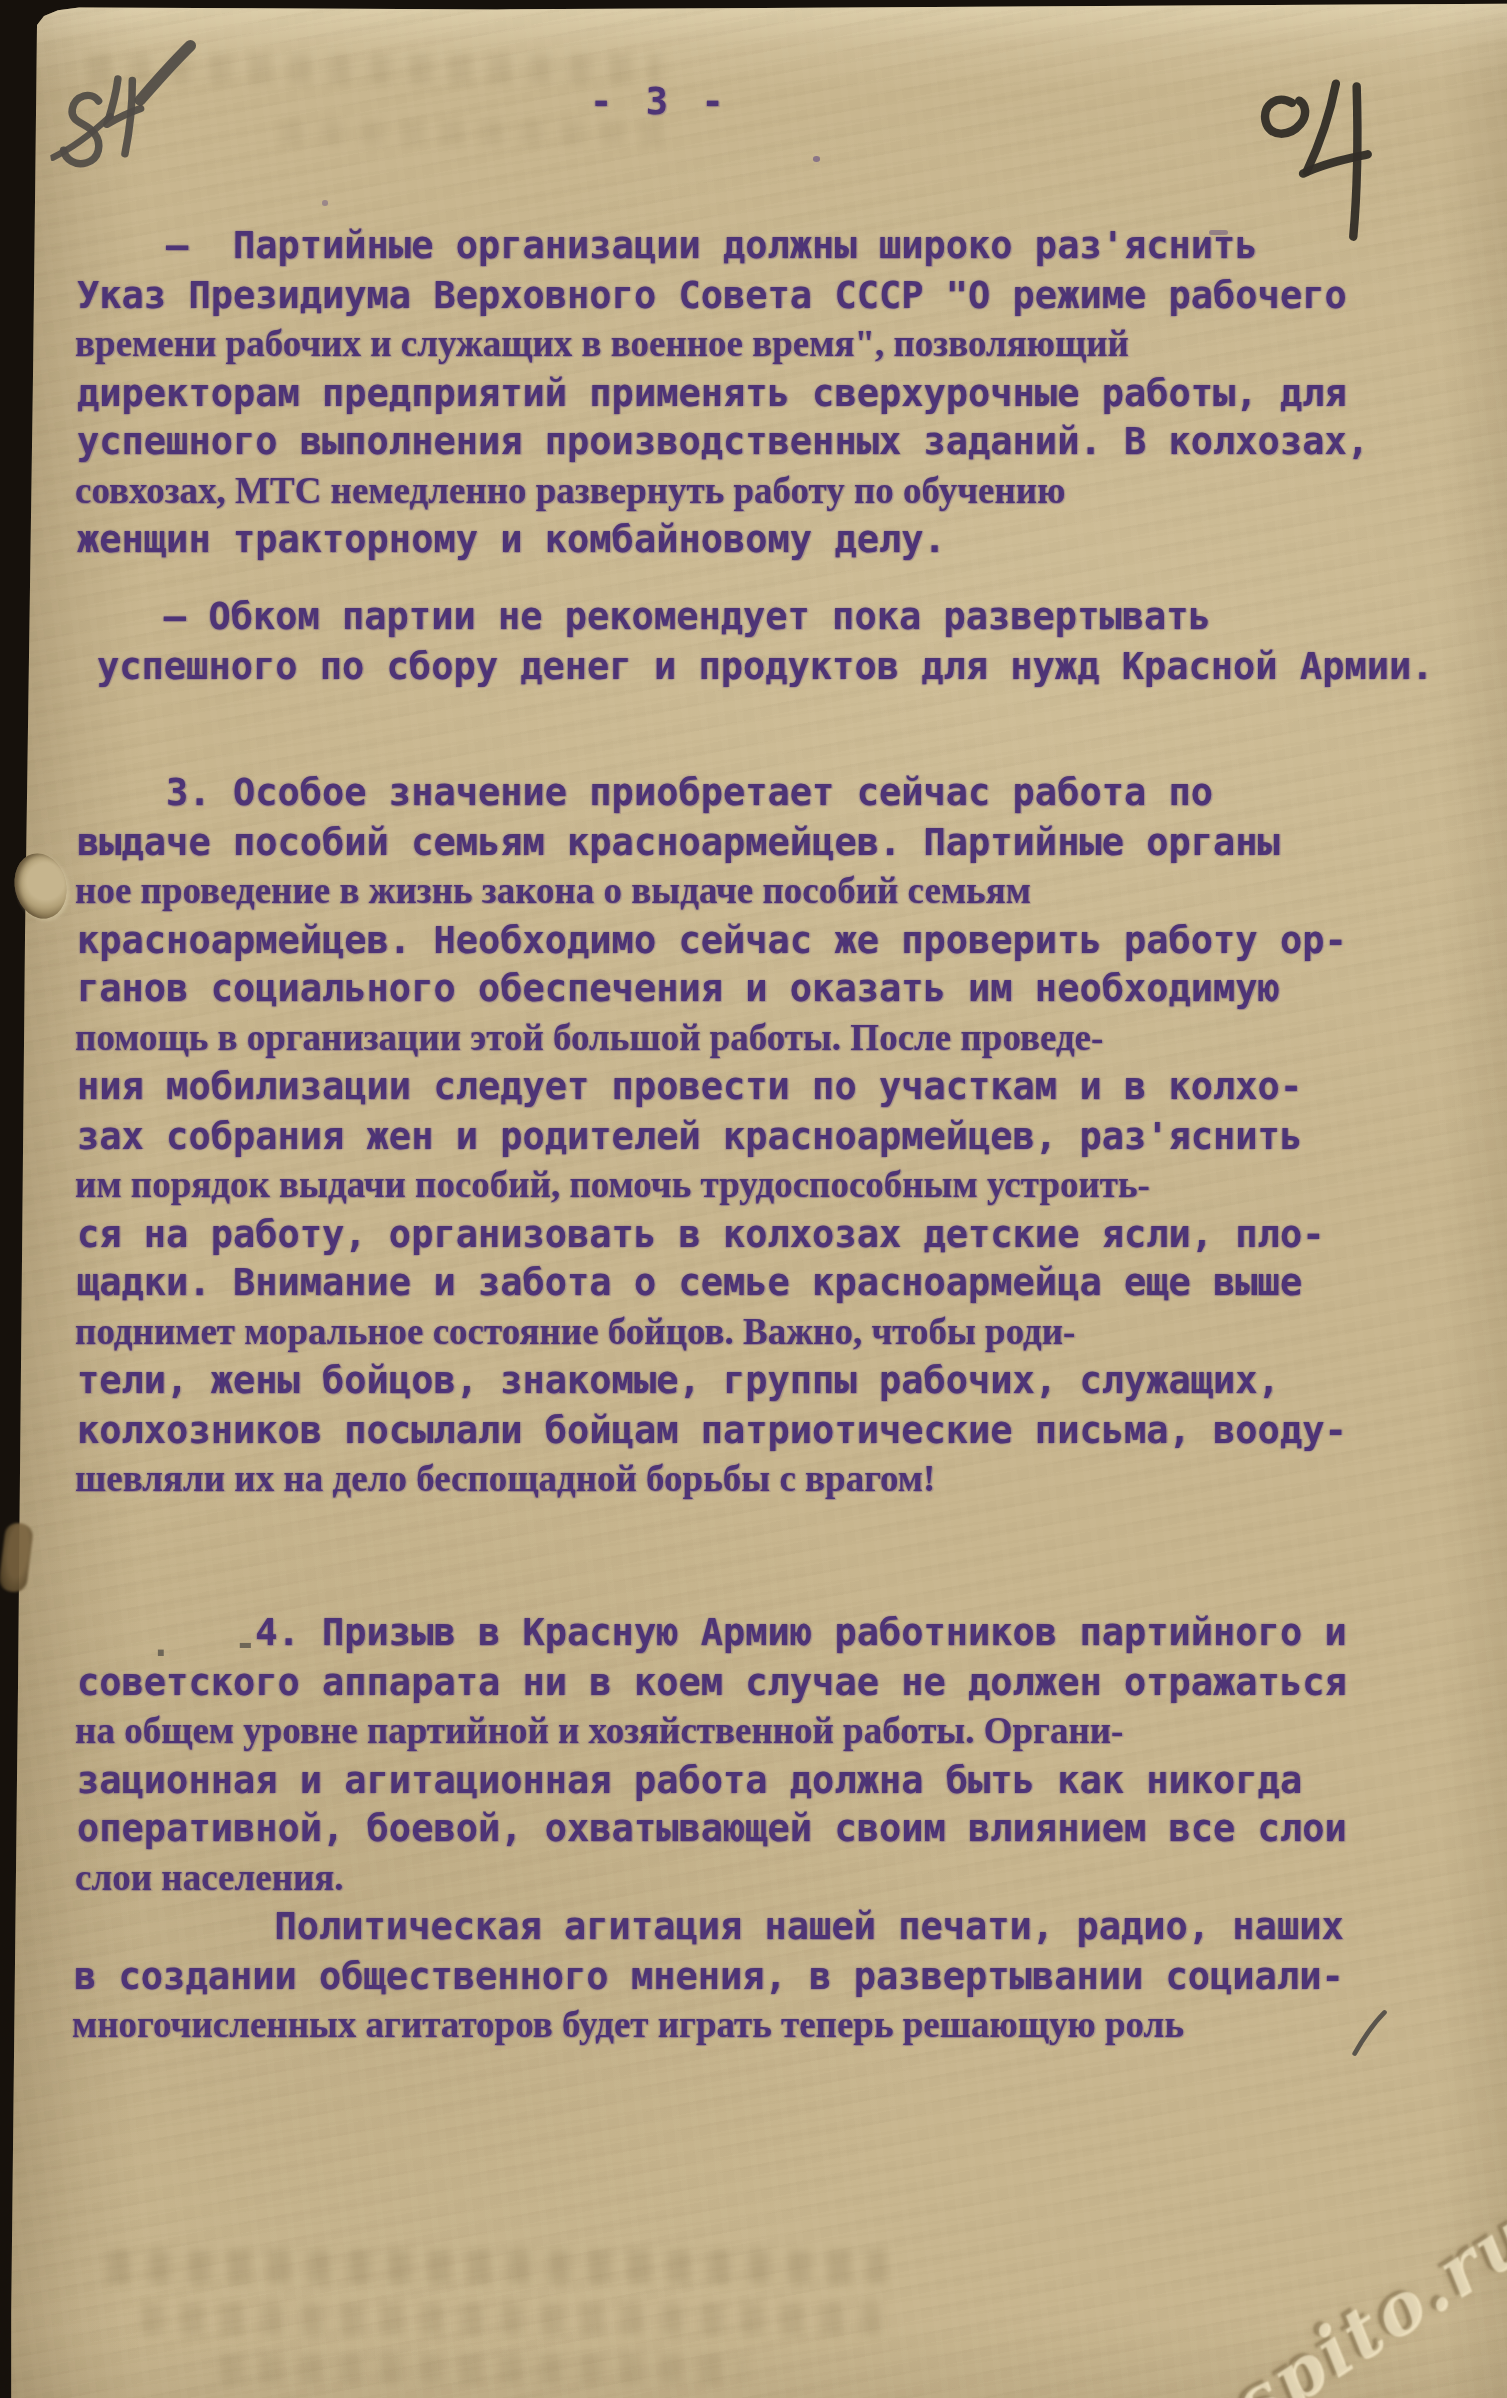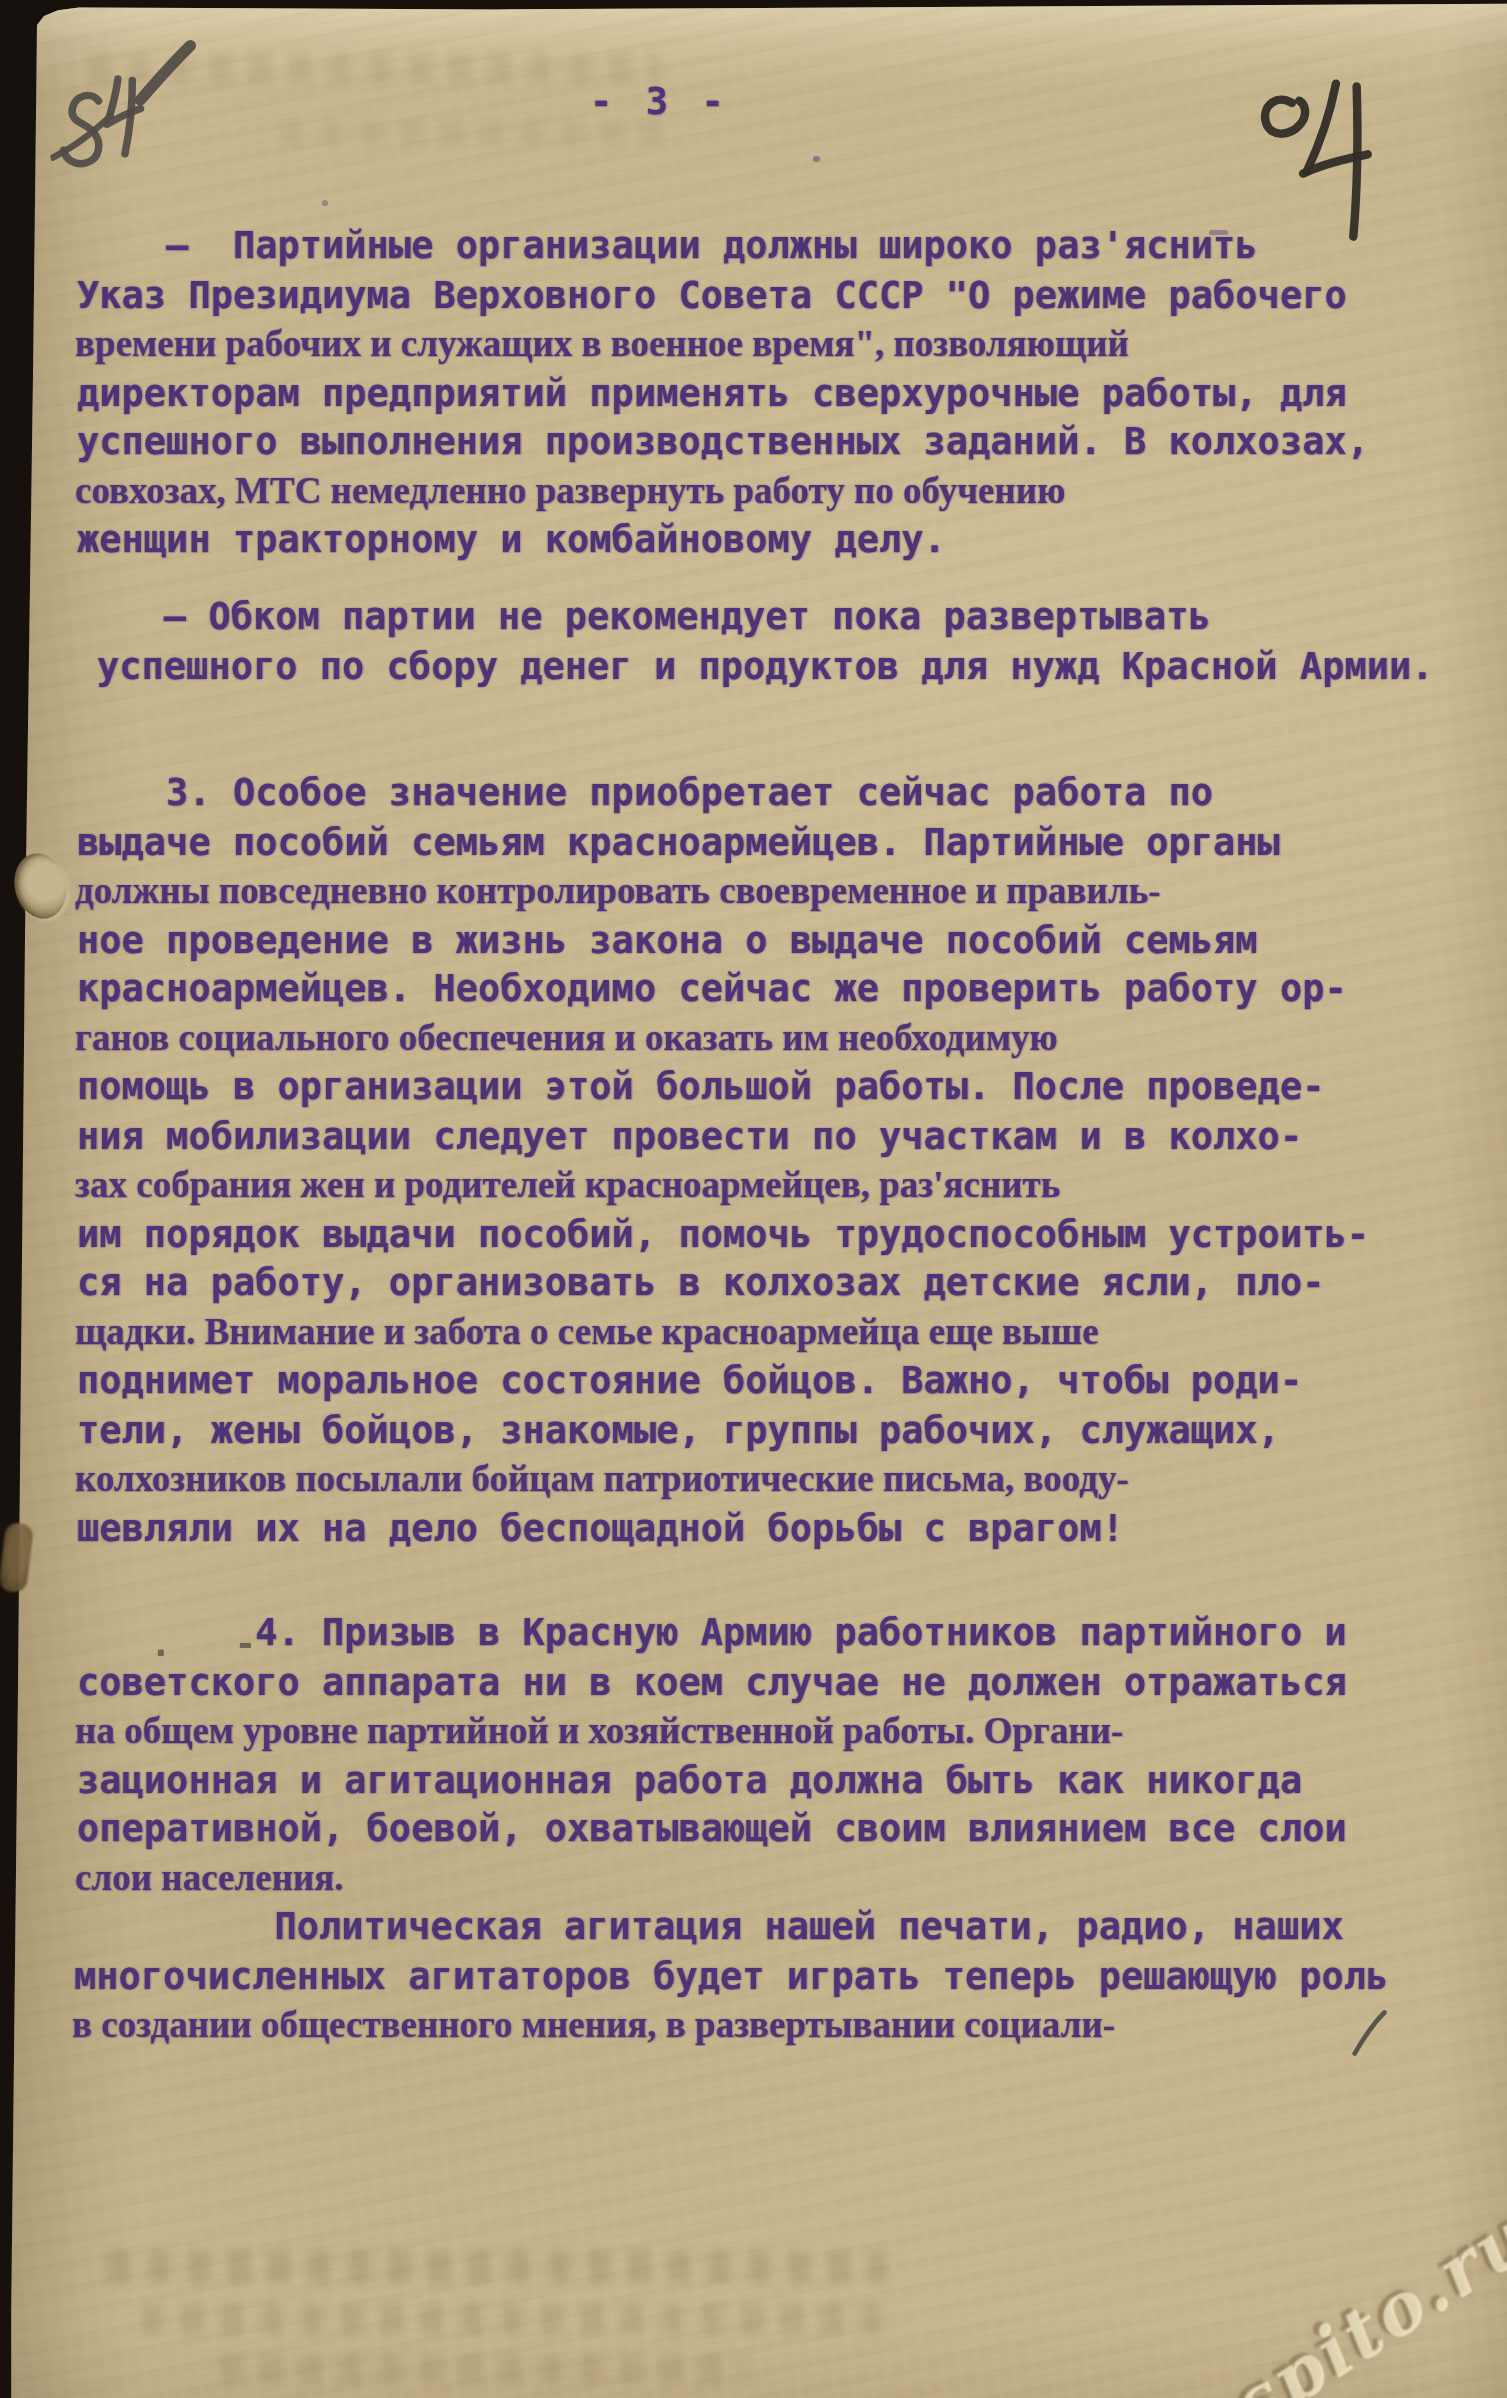--- a/index.html
+++ b/index.html
@@ -135,21 +135,20 @@
         <div class="line">совхозах, МТС немедленно развернуть работу по обучению</div>
         <div class="line">женщин тракторному и комбайновому делу.</div>
       </div>
       <div class="para p2">
         <div class="line">   – Обком партии не рекомендует пока развертывать</div>
         <div class="line">успешного по сбору денег и продуктов для нужд Красной Армии.</div>
       </div>
       <div class="para p3">
         <div class="line">    3. Особое значение приобретает сейчас работа по</div>
         <div class="line">выдаче пособий семьям красноармейцев. Партийные органы</div>
-        <div class="line">должны повседневно контролировать своевременное и правиль-</div>
         <div class="line">ное проведение в жизнь закона о выдаче пособий семьям</div>
         <div class="line">красноармейцев. Необходимо сейчас же проверить работу ор-</div>
         <div class="line">ганов социального обеспечения и оказать им необходимую</div>
         <div class="line">помощь в организации этой большой работы. После проведе-</div>
         <div class="line">ния мобилизации следует провести по участкам и в колхо-</div>
         <div class="line">зах собрания жен и родителей красноармейцев, раз'яснить</div>
         <div class="line">им порядок выдачи пособий, помочь трудоспособным устроить-</div>
         <div class="line">ся на работу, организовать в колхозах детские ясли, пло-</div>
         <div class="line">щадки. Внимание и забота о семье красноармейца еще выше</div>
         <div class="line">поднимет моральное состояние бойцов. Важно, чтобы роди-</div>
@@ -160,22 +159,22 @@
       <div class="para p4">
         <div class="line">        4. Призыв в Красную Армию работников партийного и</div>
         <div class="line">советского аппарата ни в коем случае не должен отражаться</div>
         <div class="line">на общем уровне партийной и хозяйственной работы. Органи-</div>
         <div class="line">зационная и агитационная работа должна быть как никогда</div>
         <div class="line">оперативной, боевой, охватывающей своим влиянием все слои</div>
         <div class="line">слои населения.</div>
       </div>
       <div class="para p5">
         <div class="line">         Политическая агитация нашей печати, радио, наших</div>
+        <div class="line">в создании общественного мнения, в развертывании социали-</div>
         <div class="line">многочисленных агитаторов будет играть теперь решающую роль</div>
-        <div class="line">в создании общественного мнения, в развертывании социали-</div>
       </div>
     </div>
 
   <div class="pencil-note">. -</div>
 
   <svg class="hand54 pencil-tick" width="47" height="56" viewBox="0 0 50 60">
     <path d="M8,52 C16,38 26,22 40,8" stroke="#59544c" stroke-width="5" fill="none" stroke-linecap="round"></path>
   </svg>
 
   <div class="watermark">gaspito.ru</div>

